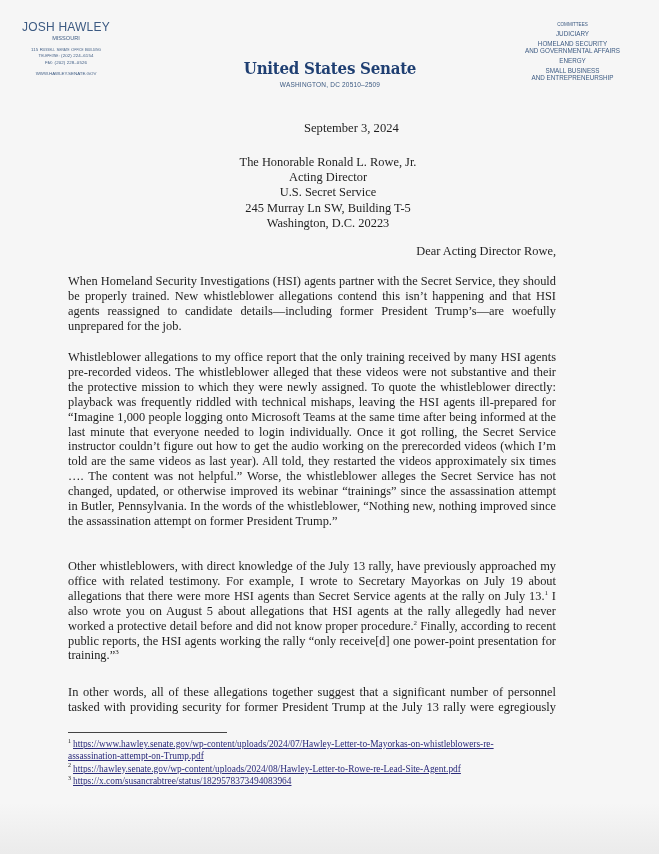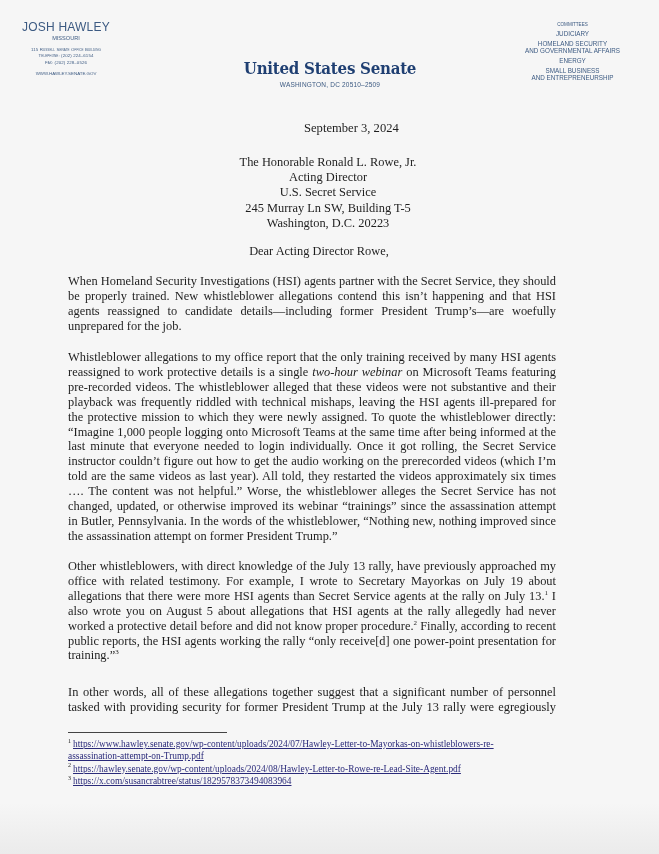--- a/index.html
+++ b/index.html
@@ -39,21 +39,21 @@
     }
     .lh-right .committees { font-size: 4.6px; margin-bottom: 3px; }
     .lh-right .c { font-size: 6.3px; line-height: 7.2px; margin-bottom: 2.6px; }
 
     .date { position: absolute; left: 276px; top: 121px; font-size: 12.6px; margin-left: 28px; }
     .body-text {
       position: absolute; left: 68px; width: 488px; font-size: 12.4px; line-height: 14.9px;
       text-align: justify;
     }
     .addr-block { top: 155px; line-height: 15.2px; text-align: center; margin-left: 16px; }
-    .salutation { top: 244px; text-align: center; margin-left: 7px; }
+    .salutation { top: 244px; text-align: right; }
     .p1 { top: 274px; }
     .p2 { top: 350px; }
     .p3 { top: 559px; }
     .p4 { top: 685px; }
     .line { display: block; text-align: justify; text-align-last: justify; white-space: nowrap; }
     .line.last { text-align-last: left; }
     sup { font-size: 7px; line-height: 0; vertical-align: super; }
     em { font-style: italic; }
 
     .fn-sep { position: absolute; left: 68px; top: 732px; width: 159px; height: 0; border-top: 1px solid #444; }
@@ -105,24 +105,23 @@
 
 <div class="body-text p1">
   <span class="line">When Homeland Security Investigations (HSI) agents partner with the Secret Service, they should</span>
   <span class="line">be properly trained. New whistleblower allegations contend this isn’t happening and that HSI</span>
   <span class="line">agents reassigned to candidate details—including former President Trump’s—are woefully</span>
   <span class="line last">unprepared for the job.</span>
 </div>
 
 <div class="body-text p2">
   <span class="line">Whistleblower allegations to my office report that the only training received by many HSI agents</span>
-  <span class="line"><span>reassigned to work protective details is a single </span><em>two-hour webinar</em><span> on Microsoft Teams featuring</span></span>
   <span class="line">pre-recorded videos. The whistleblower alleged that these videos were not substantive and their</span>
+  <span class="line">the protective mission to which they were newly assigned. To quote the whistleblower directly:</span>
   <span class="line">playback was frequently riddled with technical mishaps, leaving the HSI agents ill-prepared for</span>
-  <span class="line">the protective mission to which they were newly assigned. To quote the whistleblower directly:</span>
   <span class="line">“Imagine 1,000 people logging onto Microsoft Teams at the same time after being informed at the</span>
   <span class="line">last minute that everyone needed to login individually. Once it got rolling, the Secret Service</span>
   <span class="line">instructor couldn’t figure out how to get the audio working on the prerecorded videos (which I’m</span>
   <span class="line">told are the same videos as last year). All told, they restarted the videos approximately six times</span>
   <span class="line">…. The content was not helpful.” Worse, the whistleblower alleges the Secret Service has not</span>
   <span class="line">changed, updated, or otherwise improved its webinar “trainings” since the assassination attempt</span>
   <span class="line">in Butler, Pennsylvania. In the words of the whistleblower, “Nothing new, nothing improved since</span>
   <span class="line last">the assassination attempt on former President Trump.”</span>
 </div>
 

